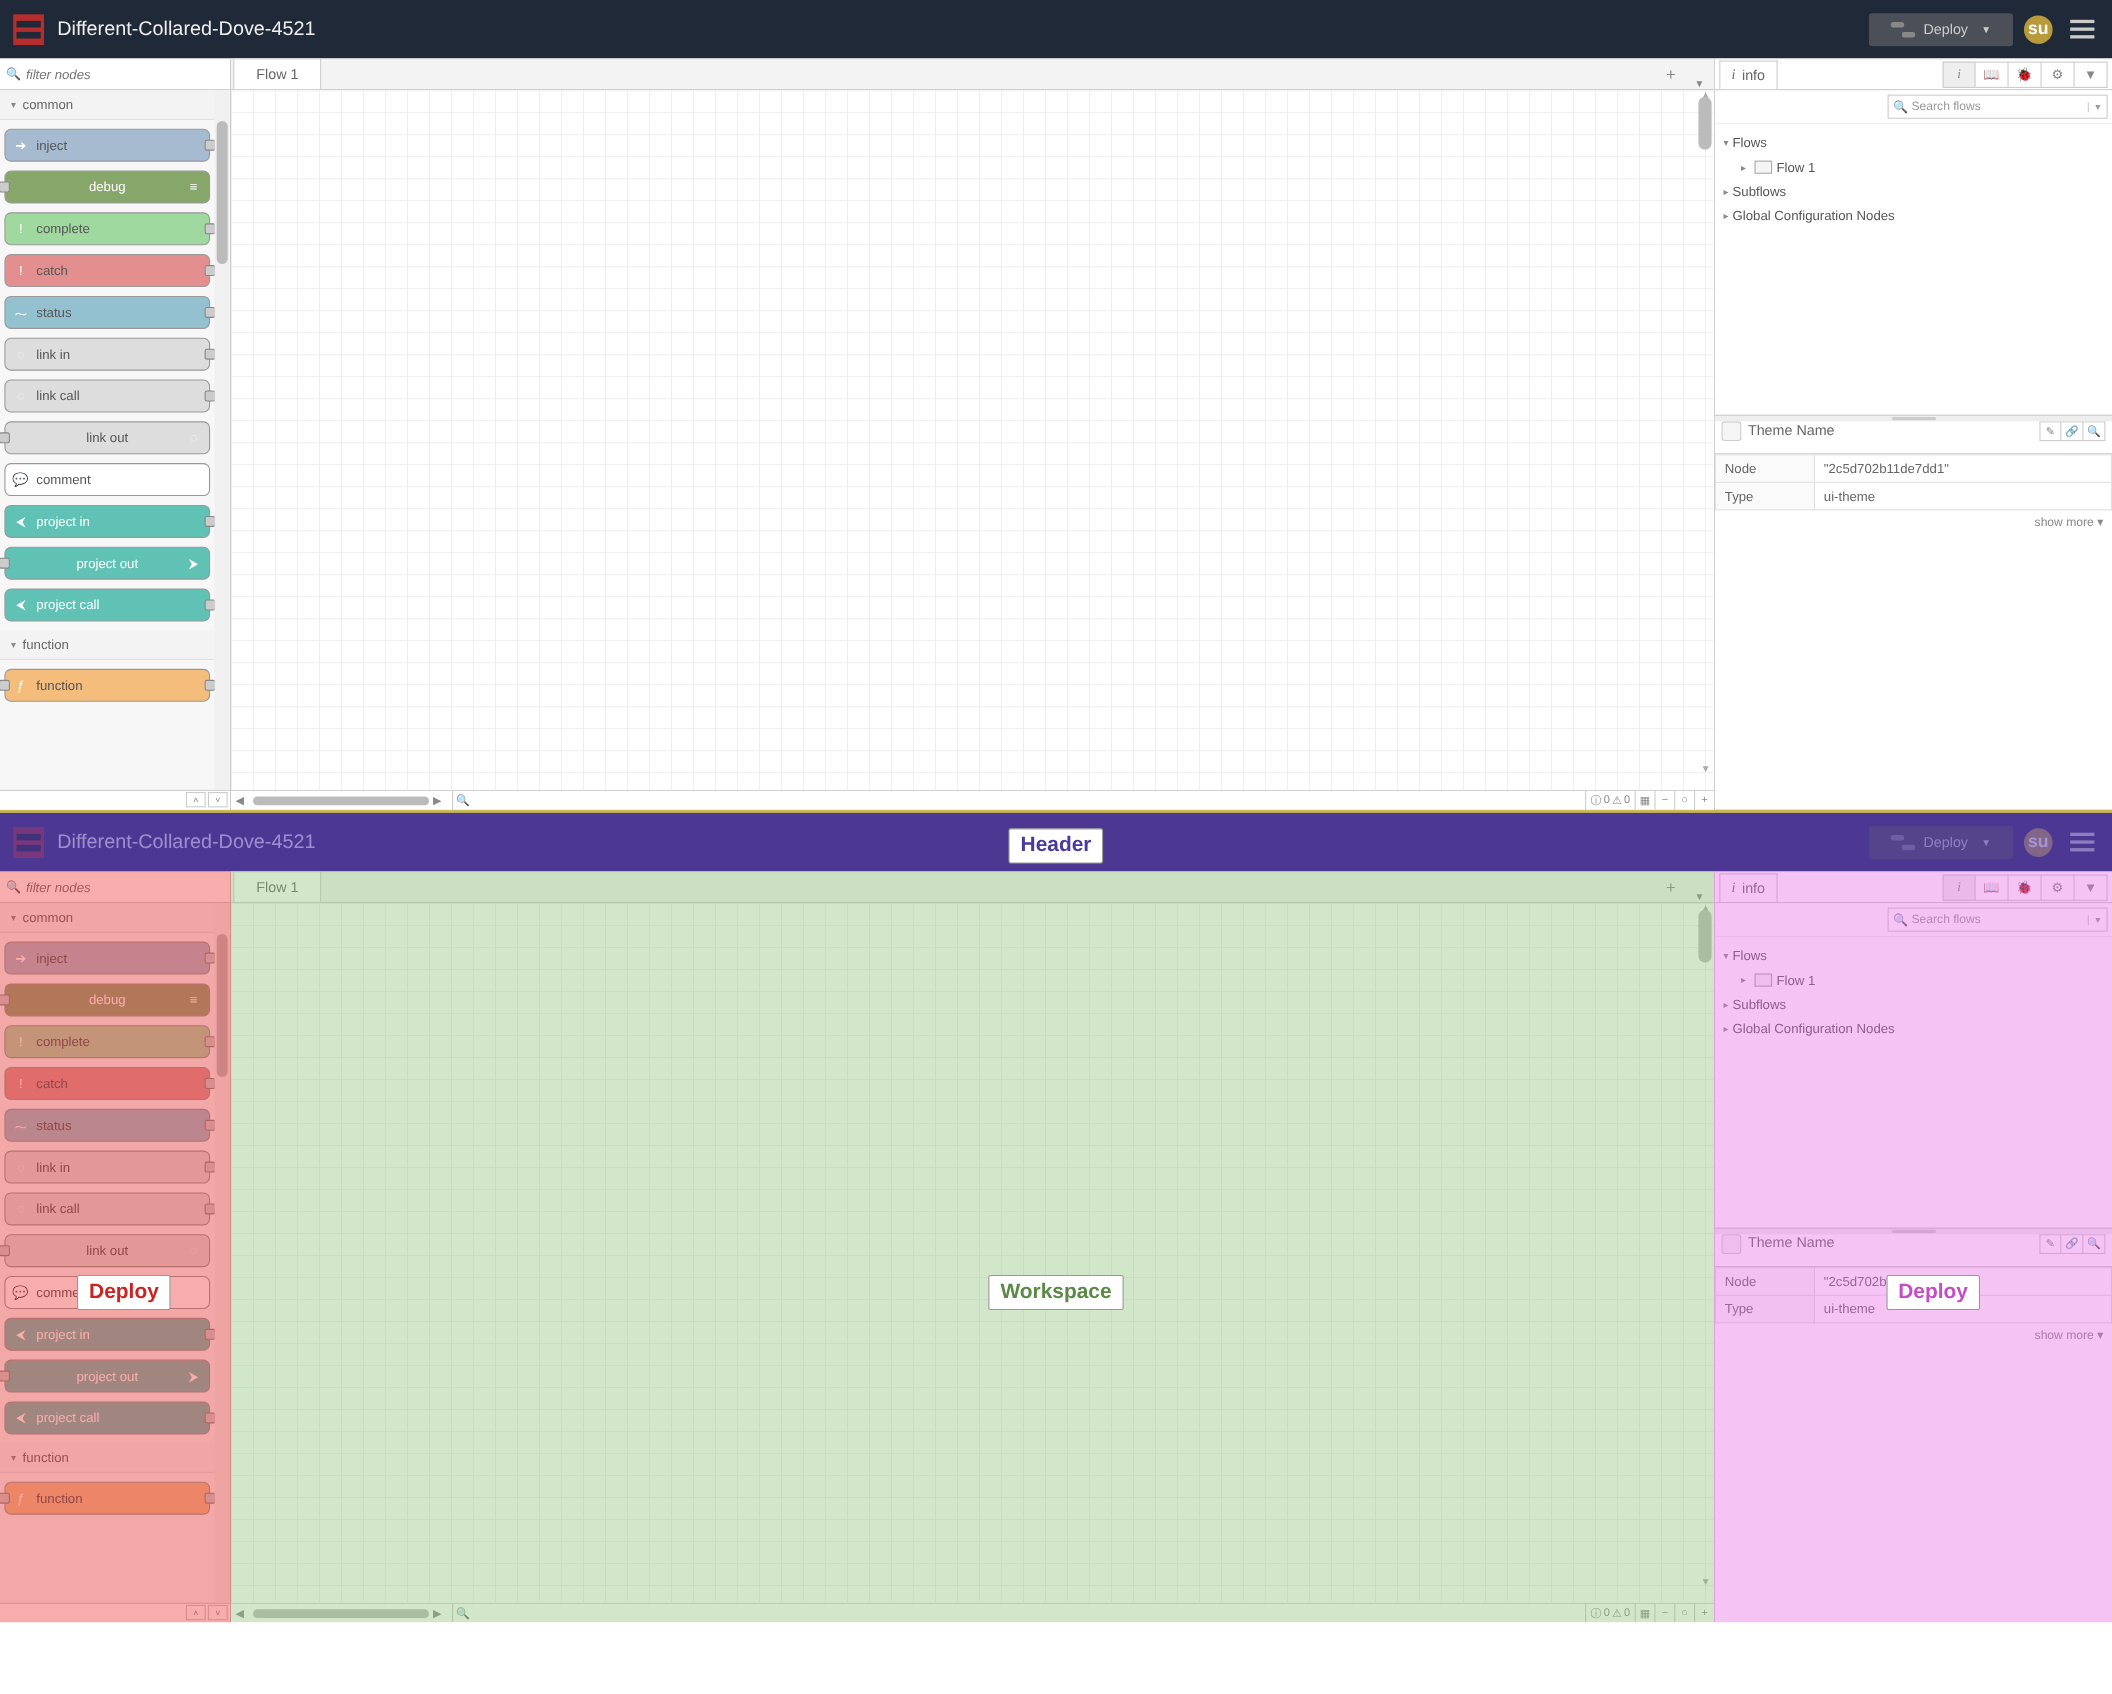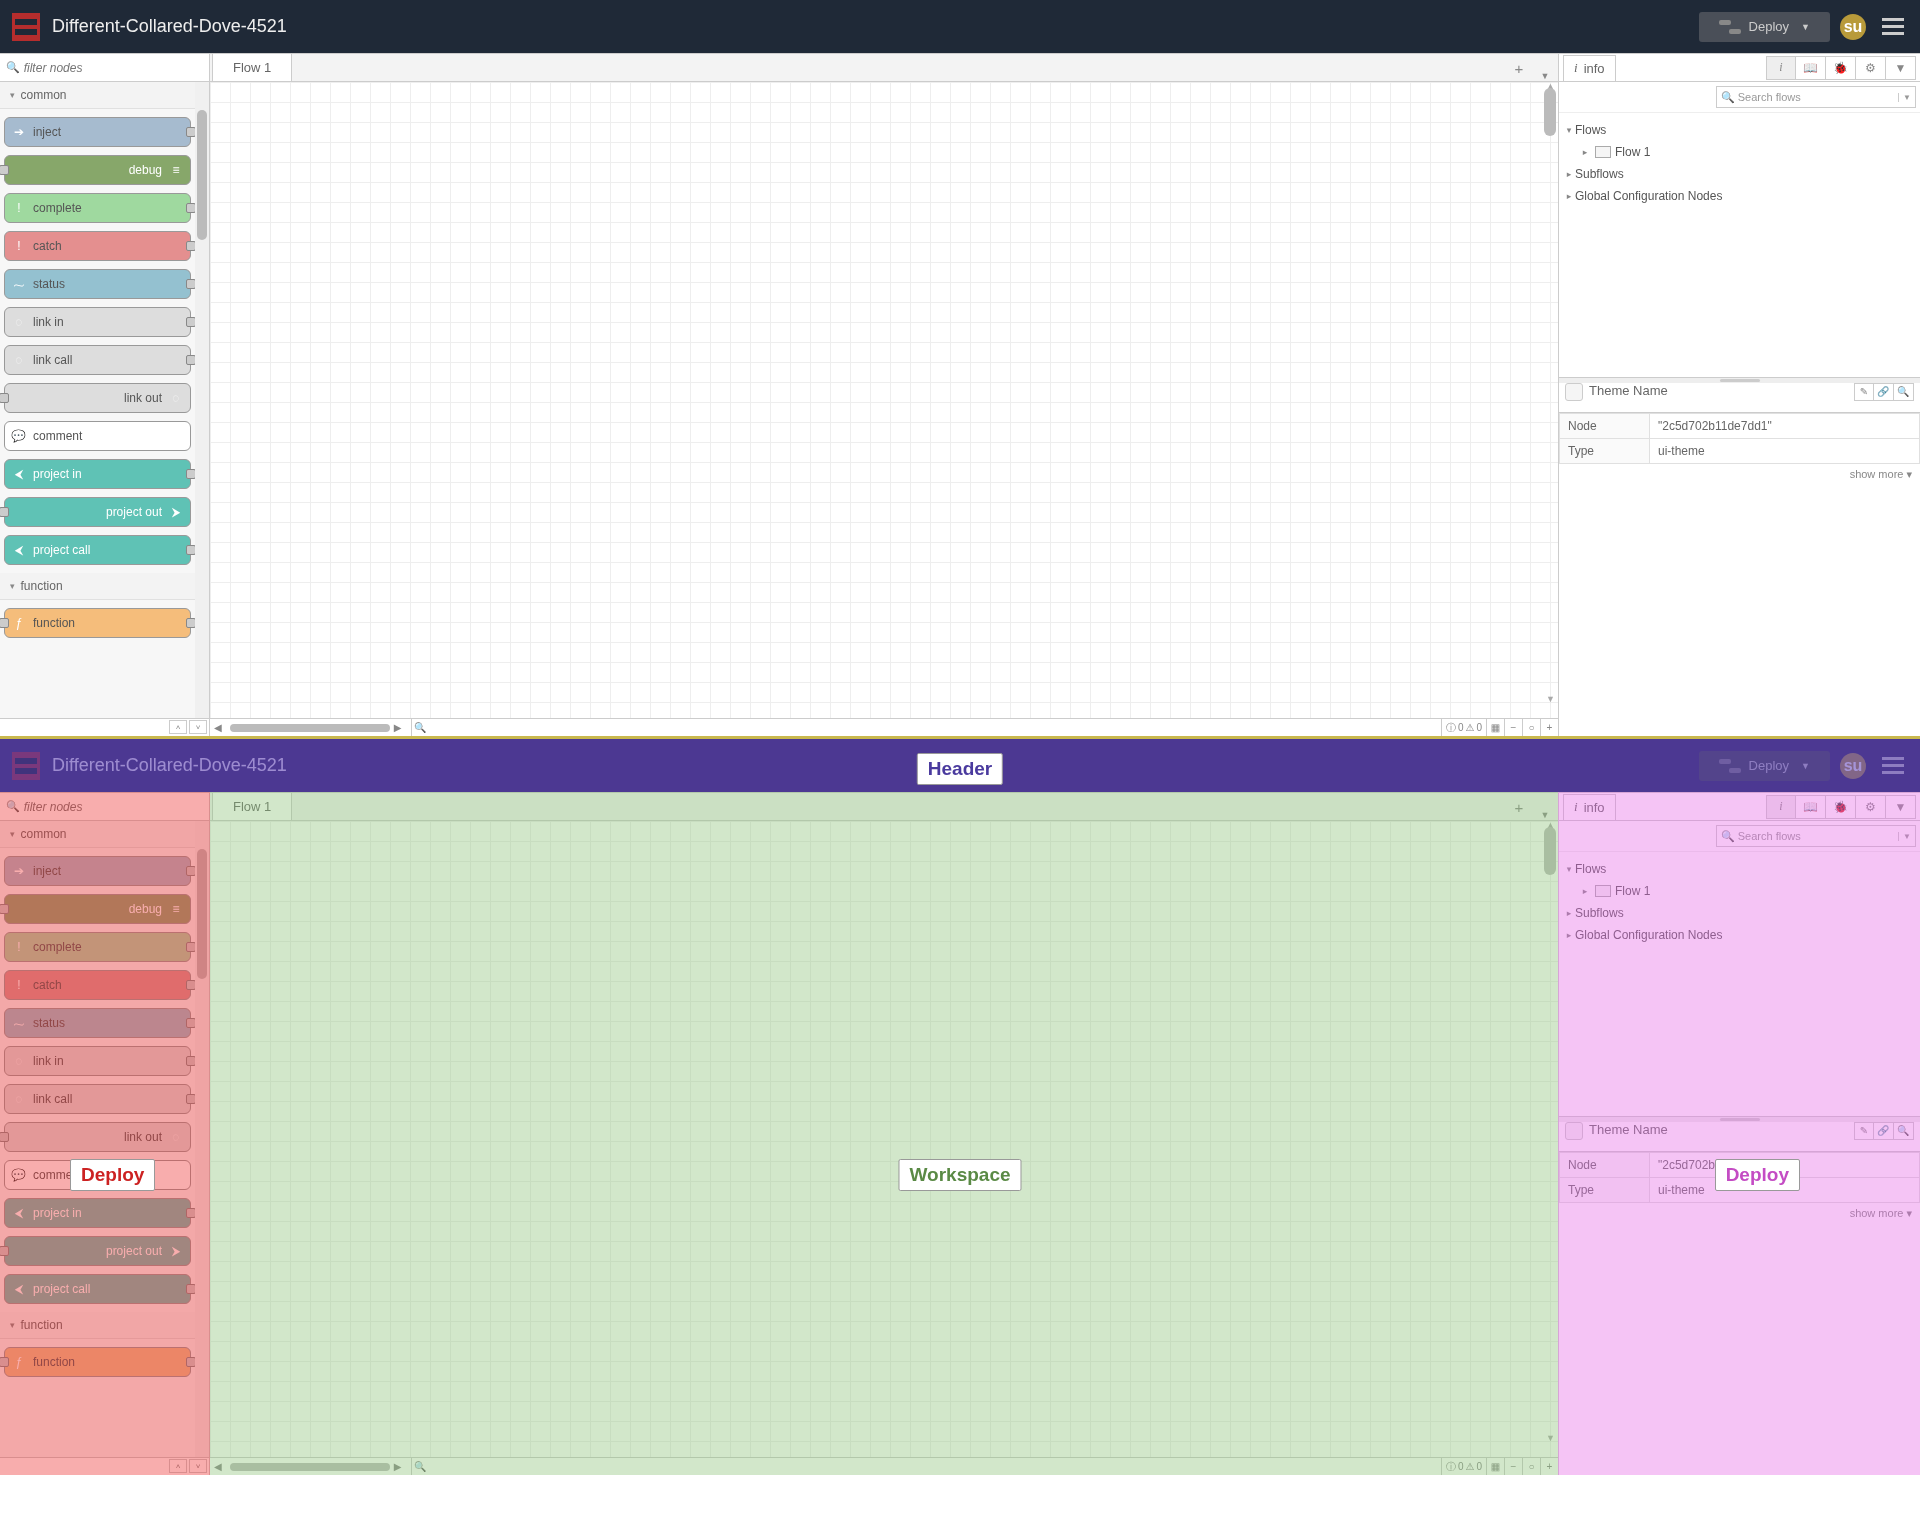--- a/index.html
+++ b/index.html
@@ -29,21 +29,21 @@
 .pal-search .mag{color:#999;margin-right:4px;font-size:11px}
 .pal-search input{border:none;outline:none;font-size:12px;color:#888;width:100%;font-style:italic}
 .pal-body{flex:1;overflow:hidden;position:relative;padding-right:14px}
 .pal-cat{padding:6px 10px;background:#f3f3f3;border-bottom:1px solid #e0e0e0;font-size:12px;color:#666;cursor:pointer;display:flex;align-items:center}
 .pal-cat::before{content:"▾";margin-right:6px;font-size:9px;color:#888}
 .pal-nodes{padding:8px 4px;display:flex;flex-direction:column;gap:8px}
 .node{height:30px;border-radius:6px;border:1px solid #999;display:flex;align-items:center;position:relative;cursor:grab;font-size:12px;color:#555;padding-left:28px}
 .node .port{width:10px;height:10px;background:#ccc;border:1px solid #888;border-radius:2px;position:absolute;top:9px}
 .node .port.l{left:-6px}.node .port.r{right:-6px}
 .node .nico{width:22px;height:22px;position:absolute;left:3px;top:3px;display:flex;align-items:center;justify-content:center;color:#fff;font-size:12px}
-.node.align-r{padding-left:0;padding-right:28px;justify-content:flex-end}
+.node.align-r{padding-left:0;justify-content:center}
 .node.align-r .nico{left:auto;right:3px}
 .n-inject{background:#a6bbcf}.n-debug{background:#87a76a;color:#fff}.n-complete{background:#9fd99f}
 .n-catch{background:#e48f8f}.n-status{background:#94c1d0}.n-link{background:#ddd}
 .n-comment{background:#fff}.n-proj{background:#5fc2b5;color:#fff}.n-func{background:#f5bd7b}
 .pal-scroll{position:absolute;right:0;top:0;width:14px;height:100%;background:#f0f0f0}
 .pal-thumb{position:absolute;right:2px;top:28px;width:10px;height:130px;background:#bbb;border-radius:5px}
 .pal-toggle{height:18px;border-top:1px solid #ccc;display:flex;justify-content:flex-end;gap:2px;padding:1px 2px;background:#fff}
 .pal-toggle div{width:18px;height:14px;border:1px solid #ccc;font-size:8px;display:flex;align-items:center;justify-content:center;color:#888;cursor:pointer}
 
 

